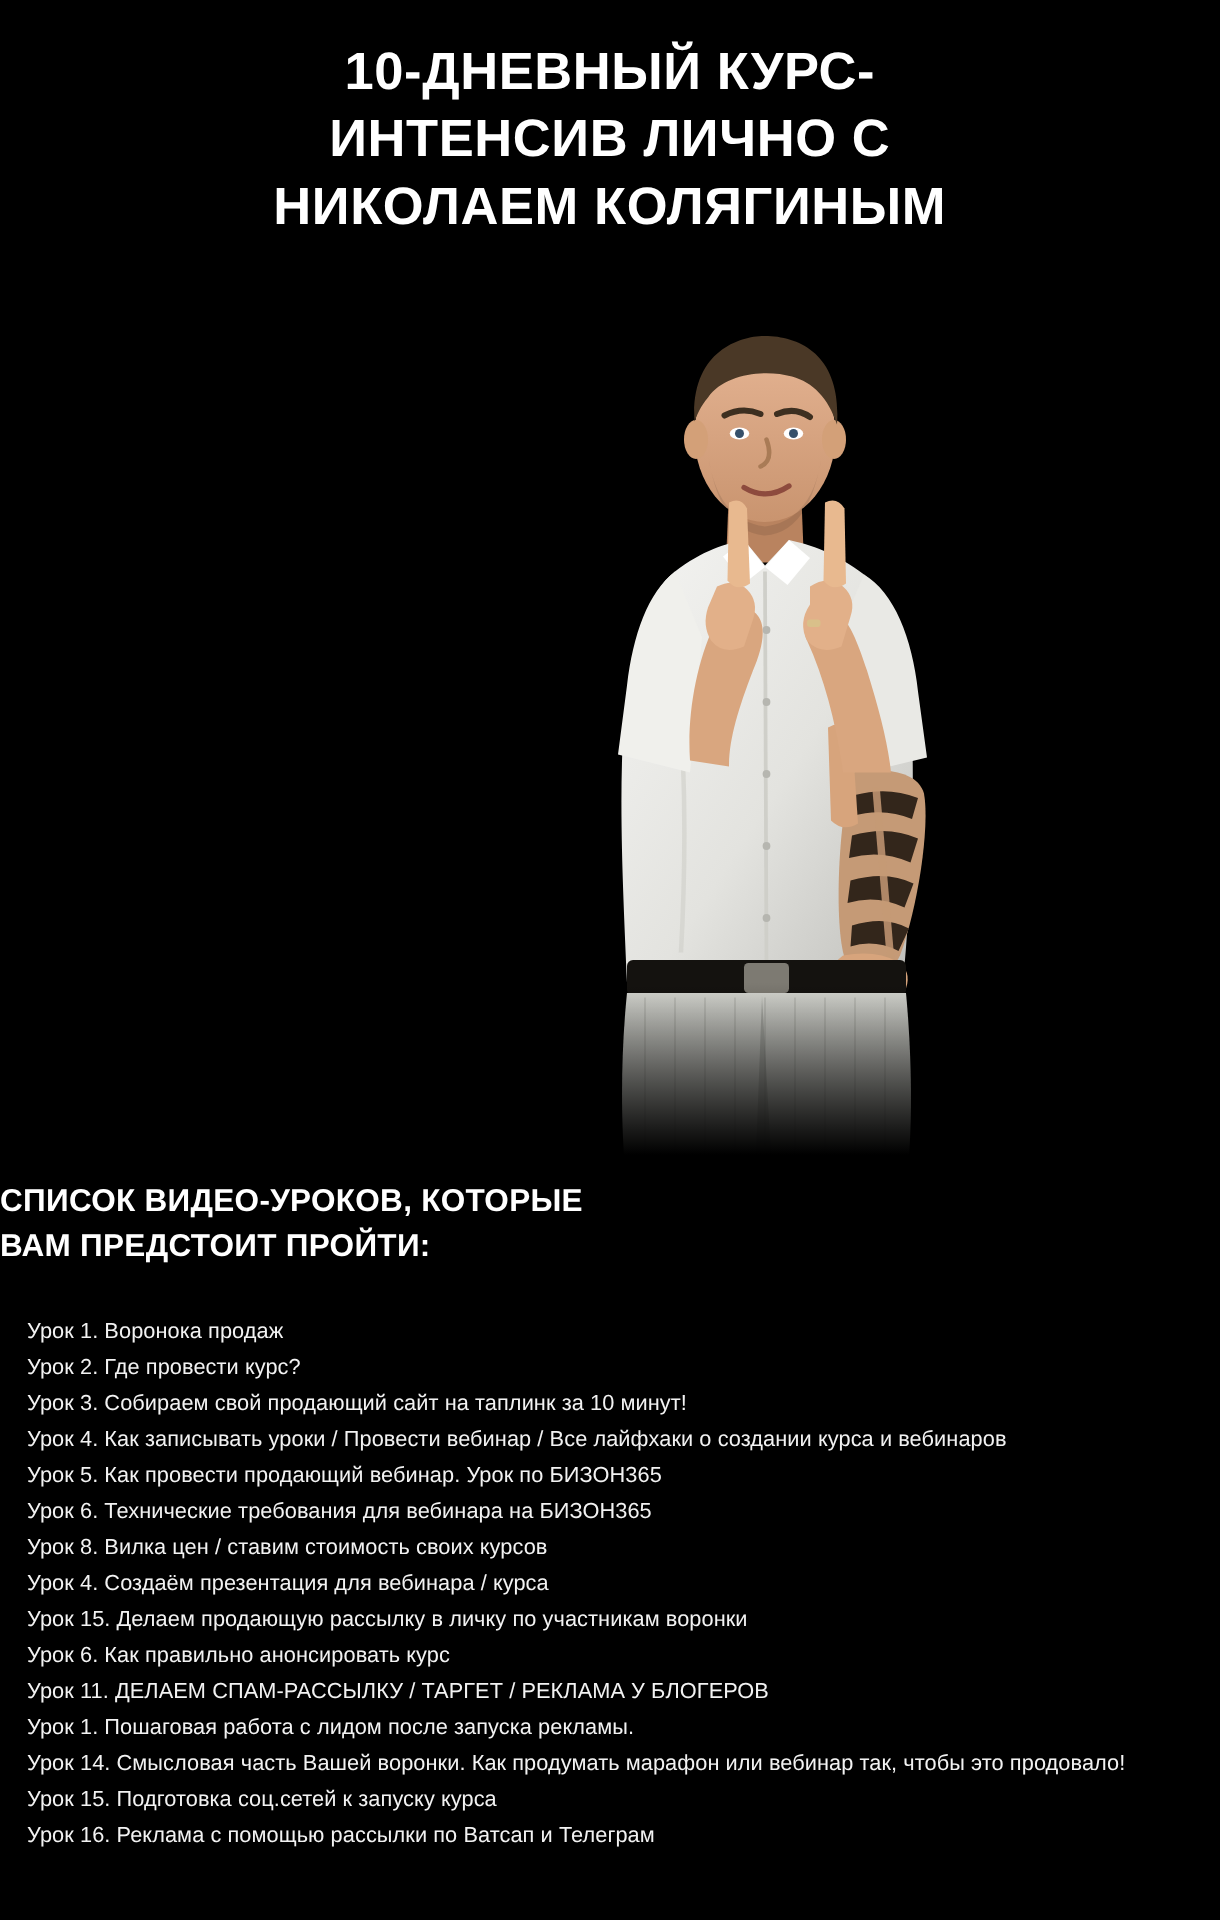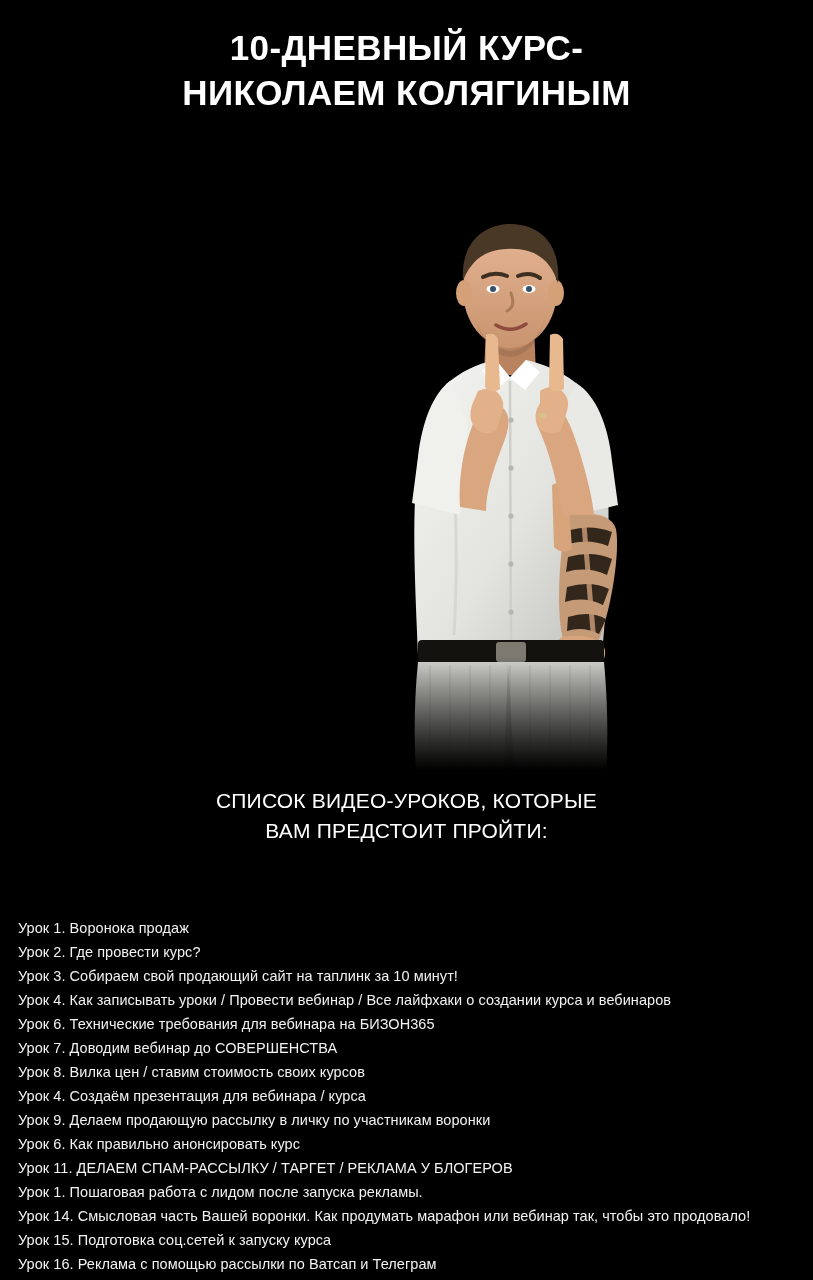--- a/index.html
+++ b/index.html
@@ -60,56 +60,56 @@
     width: 420px;
     height: 585px;
   }
 
   
   .subtitle {
     position: absolute;
     top: 786px;
     left: 0;
     width: 813px;
-    text-align: center;
-    font-weight: normal;
+    font-weight: bold;
     font-size: 21px;
     line-height: 1.42;
     letter-spacing: 0.2px;
     text-transform: uppercase;
     color: #ffffff;
   }
   .subtitle .s1,
   .subtitle .s2 {
     display: block;
     white-space: nowrap;
   }
 
   
   .lessons {
     position: absolute;
-    top: 916px;
+    top: 876px;
     left: 18px;
     width: 790px;
   }
   .lesson-item {
     font-size: 14.5px;
     line-height: 24px;
     color: #f2f2f2;
     white-space: nowrap;
     letter-spacing: 0.05px;
   }
 </style>
 </head>
 <body>
 
 <div class="page">
 
   <div class="headline">
     <span class="l1">10-ДНЕВНЫЙ КУРС-</span>
+    <span class="l2">ИНТЕНСИВ ЛИЧНО С</span>
     <span class="l3">НИКОЛАЕМ КОЛЯГИНЫМ</span>
   </div>
 
   <div class="photo-area">
     <svg class="photo-frame" viewBox="0 0 420 585" xmlns="http://www.w3.org/2000/svg">
       <defs>
         <linearGradient id="shirtGrad" x1="0" y1="0" x2="1" y2="1">
           <stop offset="0%" stop-color="#f4f4f2"></stop>
           <stop offset="55%" stop-color="#e3e3df"></stop>
           <stop offset="100%" stop-color="#bfbfbb"></stop>
@@ -224,25 +224,25 @@
   <div class="subtitle">
     <span class="s1">СПИСОК ВИДЕО-УРОКОВ, КОТОРЫЕ</span>
     <span class="s2">ВАМ ПРЕДСТОИТ ПРОЙТИ:</span>
   </div>
 
   <div class="lessons">
     <div class="lesson-item">Урок 1. Воронока продаж</div>
     <div class="lesson-item">Урок 2. Где провести курс?</div>
     <div class="lesson-item">Урок 3. Собираем свой продающий сайт на таплинк за 10 минут!</div>
     <div class="lesson-item">Урок 4. Как записывать уроки / Провести вебинар / Все лайфхаки о создании курса и вебинаров</div>
+    <div class="lesson-item">Урок 5. Как провести продающий вебинар. Урок по БИЗОН365</div>
     <div class="lesson-item">Урок 6. Технические требования для вебинара на БИЗОН365</div>
-    <div class="lesson-item">Урок 7. Доводим вебинар до СОВЕРШЕНСТВА</div>
     <div class="lesson-item">Урок 8. Вилка цен / ставим стоимость своих курсов</div>
     <div class="lesson-item">Урок 4. Создаём презентация для вебинара / курса</div>
-    <div class="lesson-item">Урок 9. Делаем продающую рассылку в личку по участникам воронки</div>
+    <div class="lesson-item">Урок 15. Делаем продающую рассылку в личку по участникам воронки</div>
     <div class="lesson-item">Урок 6. Как правильно анонсировать курс</div>
     <div class="lesson-item">Урок 11. ДЕЛАЕМ СПАМ-РАССЫЛКУ / ТАРГЕТ / РЕКЛАМА У БЛОГЕРОВ</div>
     <div class="lesson-item">Урок 1. Пошаговая работа с лидом после запуска рекламы.</div>
     <div class="lesson-item">Урок 14. Смысловая часть Вашей воронки. Как продумать марафон или вебинар так, чтобы это продовало!</div>
     <div class="lesson-item">Урок 15. Подготовка соц.сетей к запуску курса</div>
     <div class="lesson-item">Урок 16. Реклама с помощью рассылки по Ватсап и Телеграм</div>
   </div>
 
 </div>
 

